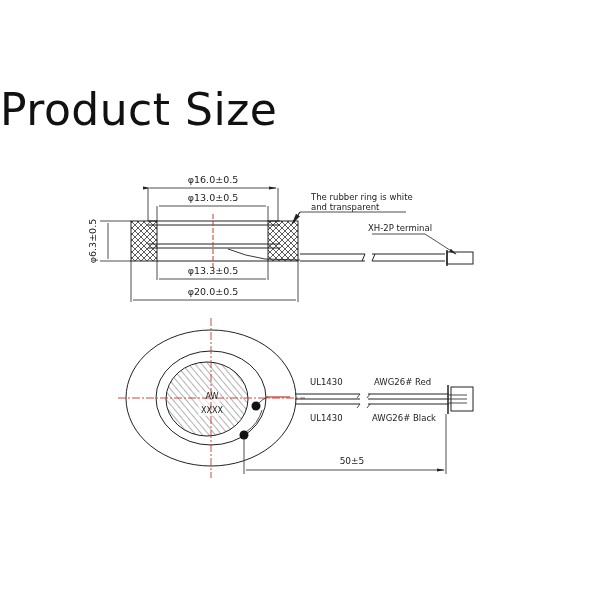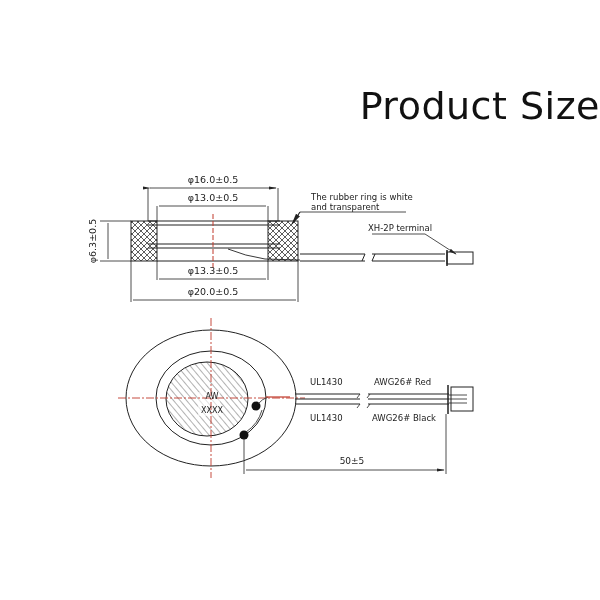--- a/index.html
+++ b/index.html
@@ -1,19 +1,19 @@
 <!DOCTYPE html>
 <html><head>
 <meta charset="utf-8">
 <style>
   html, body { margin: 0; padding: 0; background: #ffffff; }
   body { width: 600px; height: 600px; position: relative; overflow: hidden;
          font-family: "DejaVu Sans", sans-serif; }
-  .title { position: absolute; left: 0; width: 600px; top: 84px; text-align: right;
-           font-size: 38px; color: #111; font-weight: normal; letter-spacing: 0.5px; }
+  .title { position: absolute; left: 0; width: 600px; top: 84px; text-align: left;
+           font-size: 44px; color: #111; font-weight: normal; letter-spacing: 0.5px; }
   svg { position: absolute; left: 0; top: 0; }
   .lbl { font-family: "DejaVu Sans", sans-serif; fill: #222; }
 </style>
 </head>
 <body>
 
 <div class="title">Product Size</div>
 
 <svg width="600" height="600" viewBox="0 0 600 600">
   <defs>

